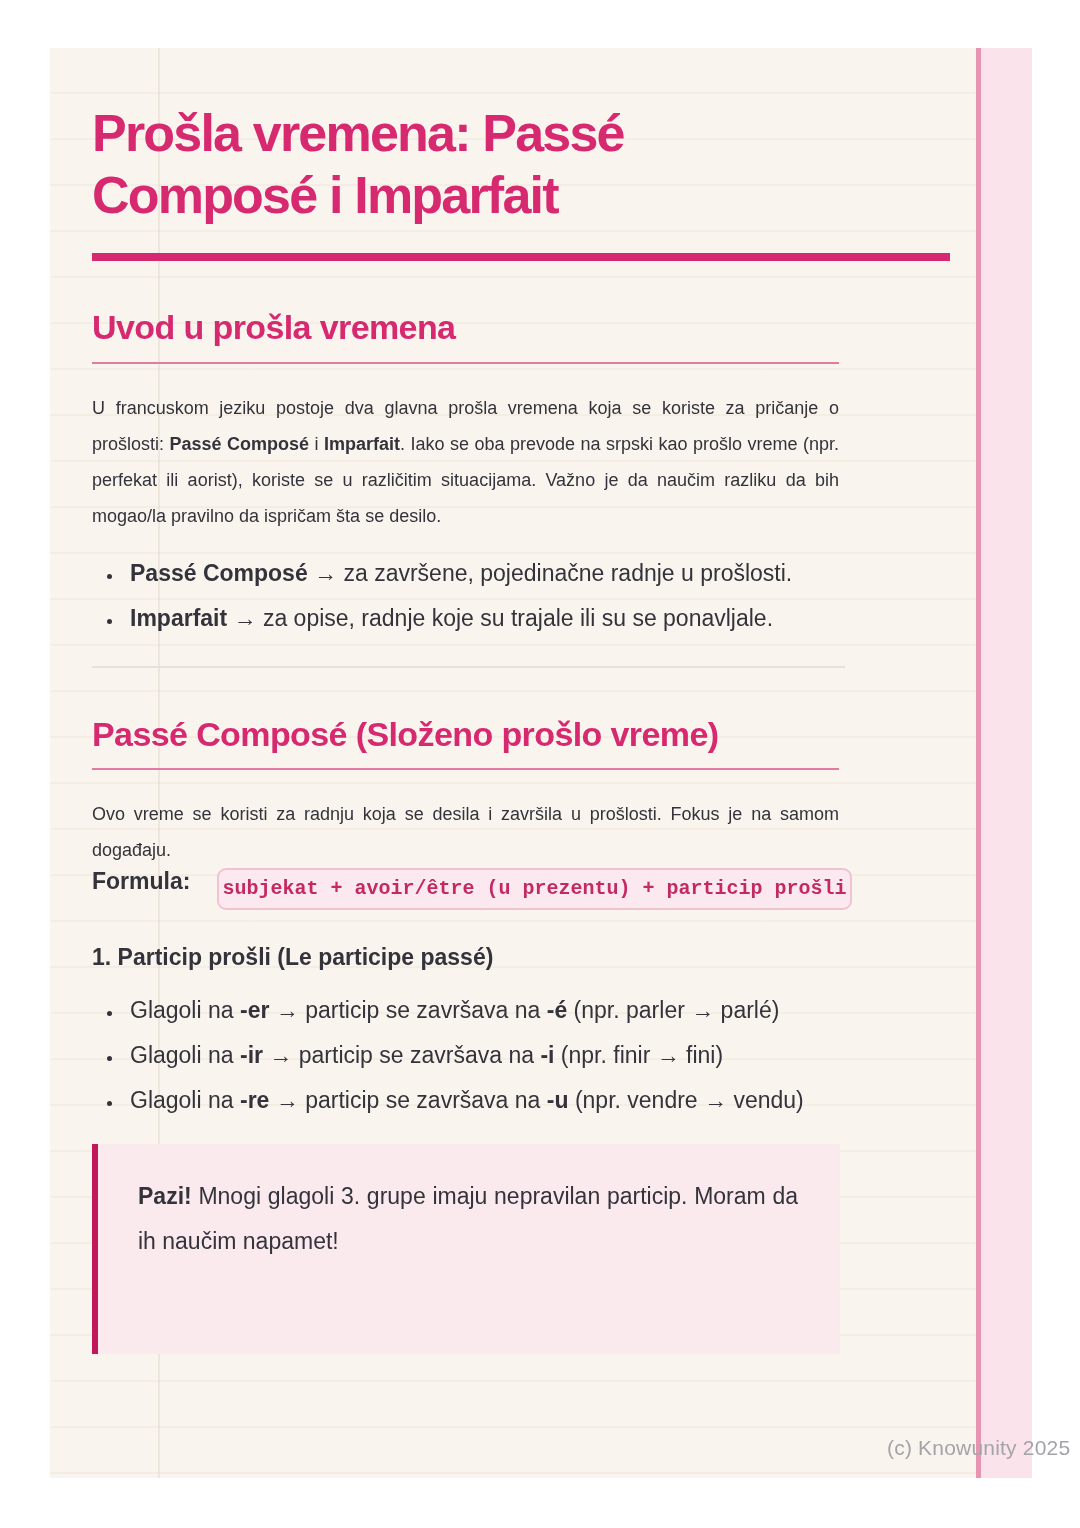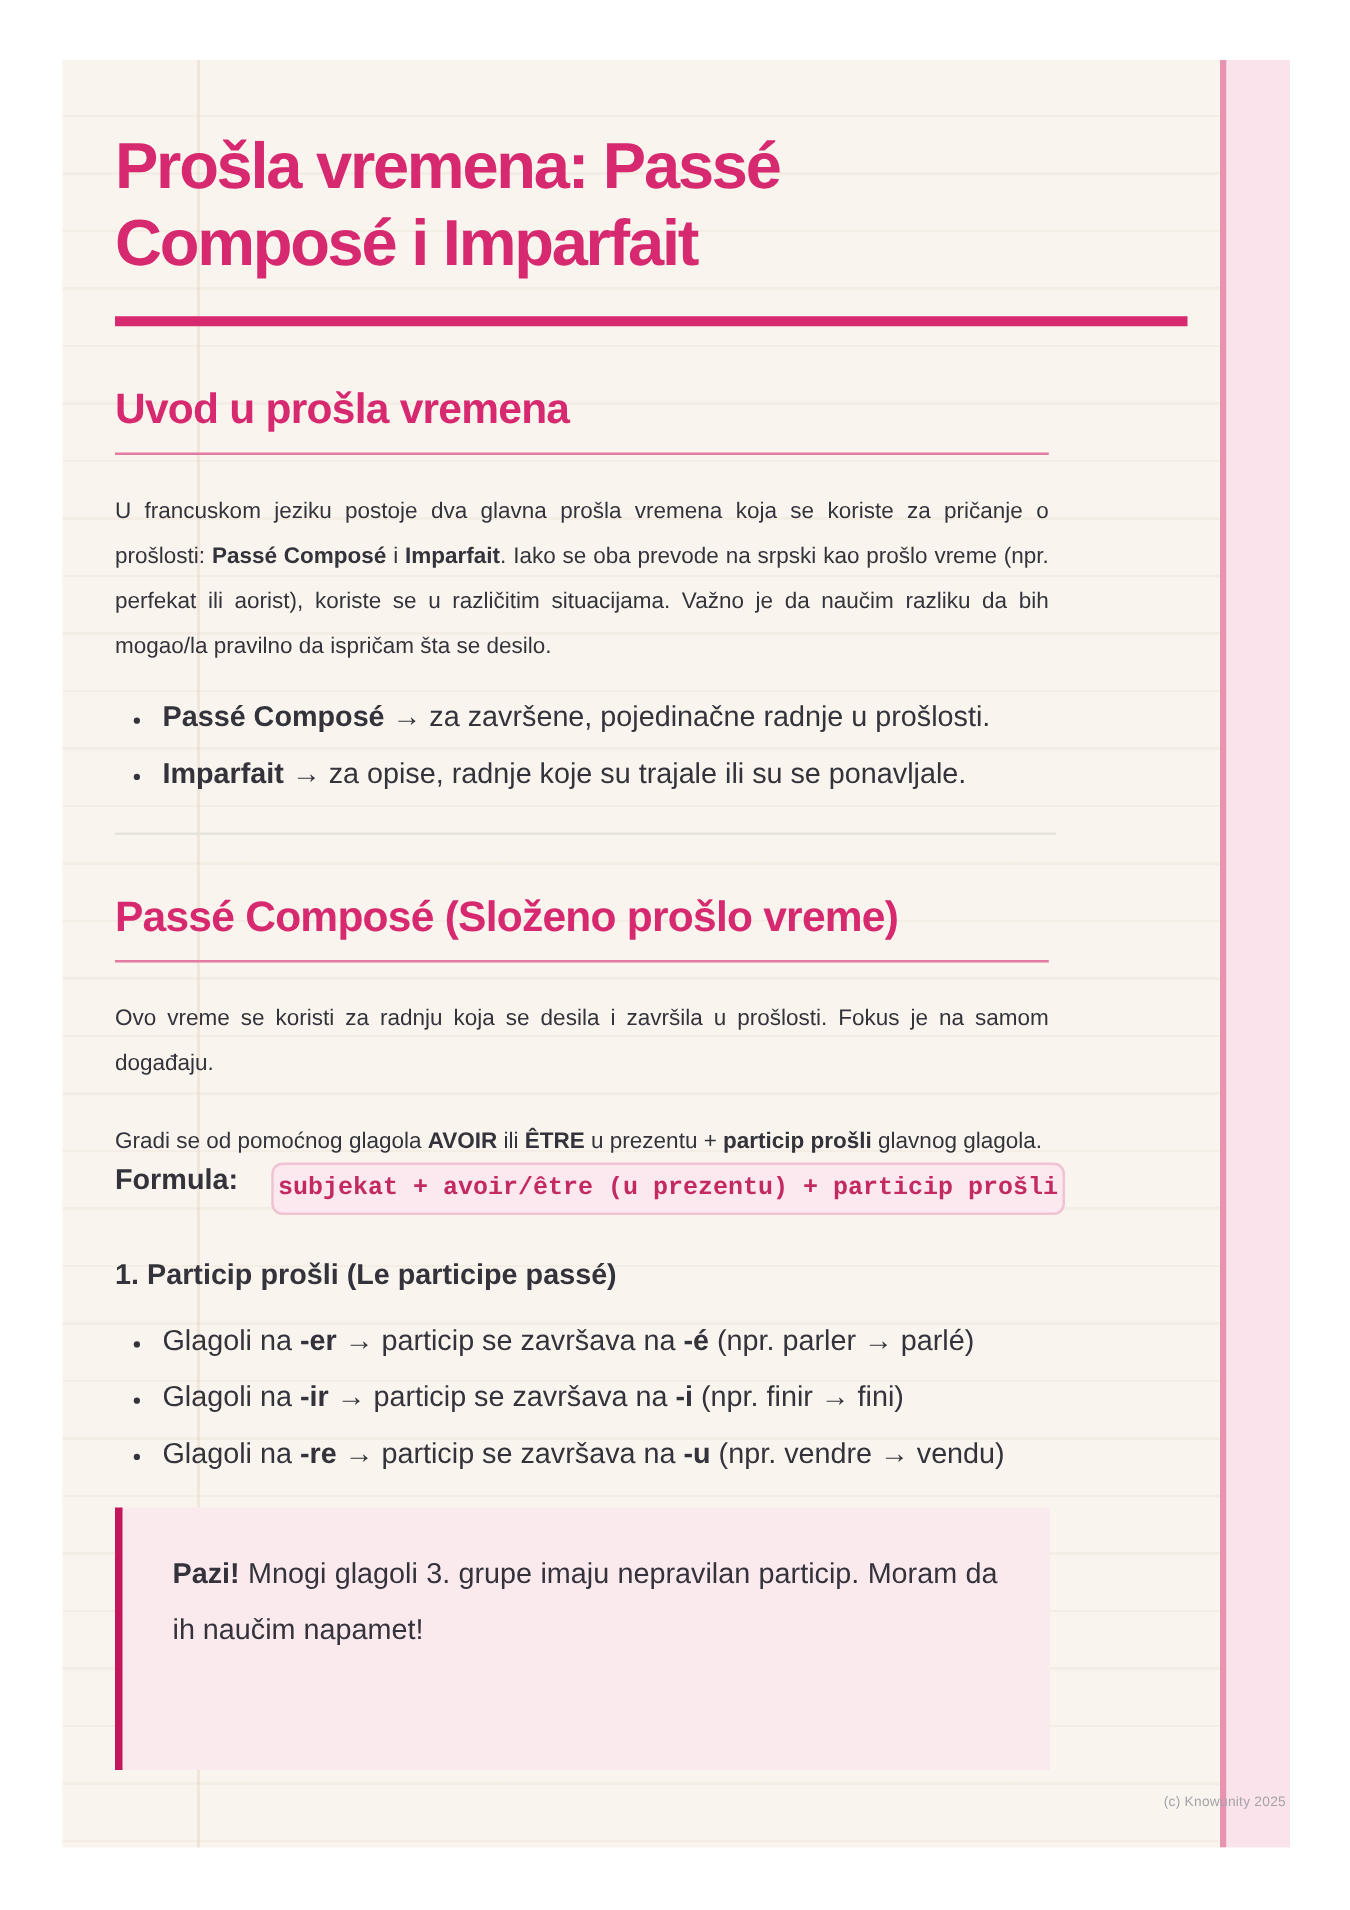--- a/index.html
+++ b/index.html
@@ -94,22 +94,22 @@
     margin-top:26px;
     width:748px; box-sizing:border-box;
     border-left:6px solid var(--callout-border,#c2185b);
     background:var(--callout-bg,#fbeaed);
     padding:30px 42px 90px 40px;
   }
   .callout-text { margin:0; font-size:23px; line-height:45px; text-align:justify; }
 
   
   .watermark {
-    position:absolute; left:931px; top:1436px;
-    font-size:11px; color:var(--watermark,#a5a3a8);
+    position:absolute; left:887px; top:1436px;
+    font-size:21px; color:var(--watermark,#a5a3a8);
     z-index:5; letter-spacing:0.2px;
   }
 </style>
 </head>
 <body>
 
 <div class="paper">
   <div class="edge-stripe"></div>
 
   <div class="content">
@@ -128,21 +128,20 @@
     </ul>
 
     <div class="divider"></div>
 
     <h2 class="h2">Passé Composé (Složeno prošlo vreme)</h2>
     <div class="h2-rule"></div>
 
     <p class="para">Ovo vreme se koristi za radnju koja se desila i završila u prošlosti. Fokus je na samom događaju.</p>
 
 
-    <p class="para"><span>Gradi se od pomoćnog glagola </span><b>AVOIR</b><span> ili </span><b>ÊTRE</b><span> u prezentu + </span><b>particip prošli</b><span> glavnog glagola.</span></p>
 
     <div class="formula-row">
       <span class="formula-label">Formula:</span>
       <span class="code-chip">subjekat + avoir/être (u prezentu) + particip prošli</span>
     </div>
 
     <h4 class="h4">1. Particip prošli (Le participe passé)</h4>
 
     <ul class="bullets">
       <li><span>Glagoli na </span><b>-er</b><span> → particip se završava na </span><b>-é</b><span> (npr. parler → parlé)</span></li>

